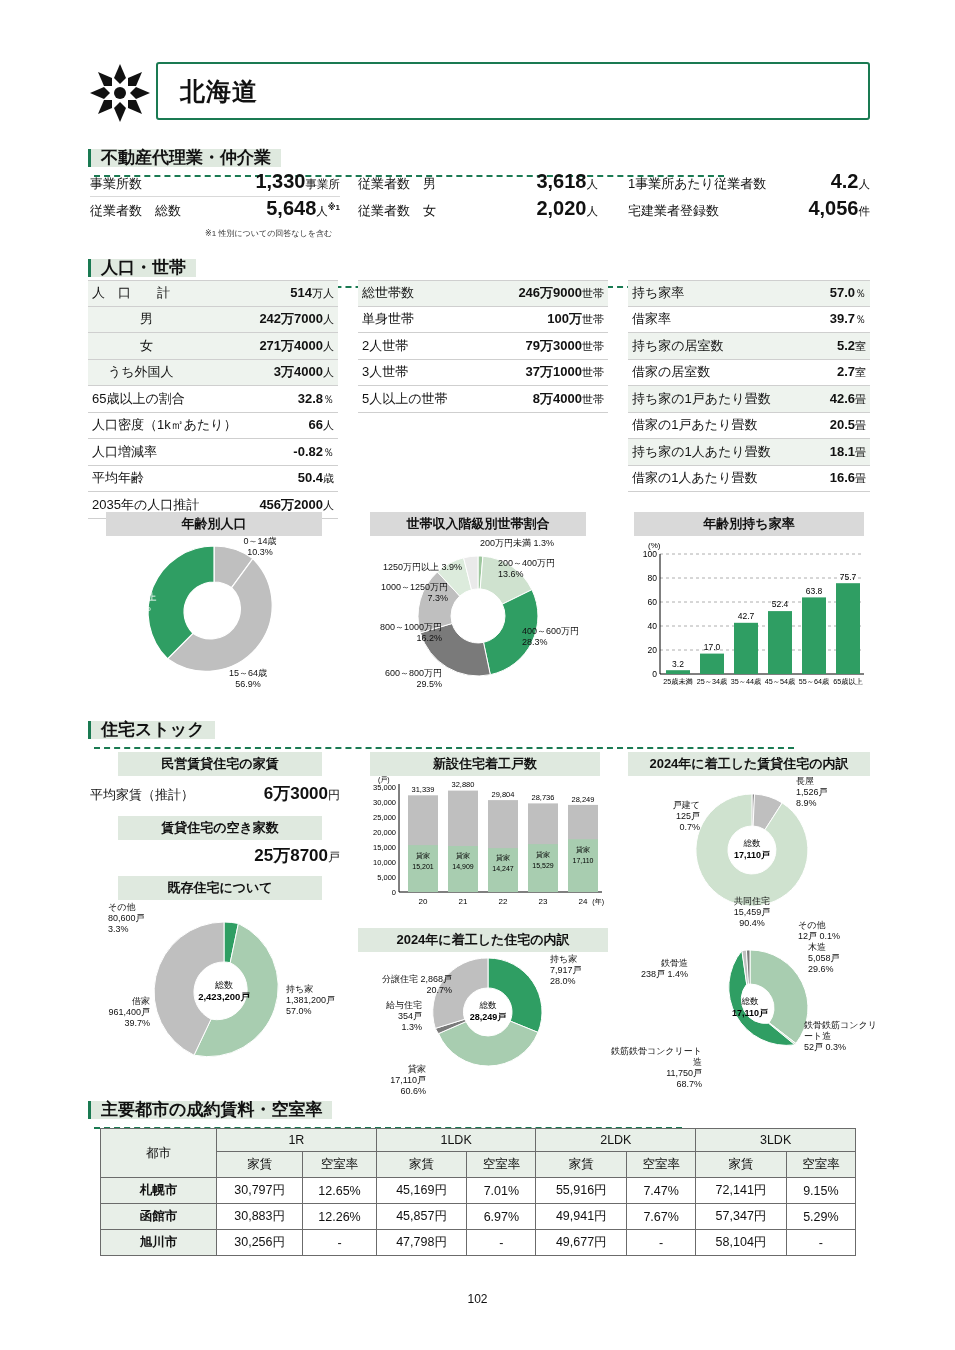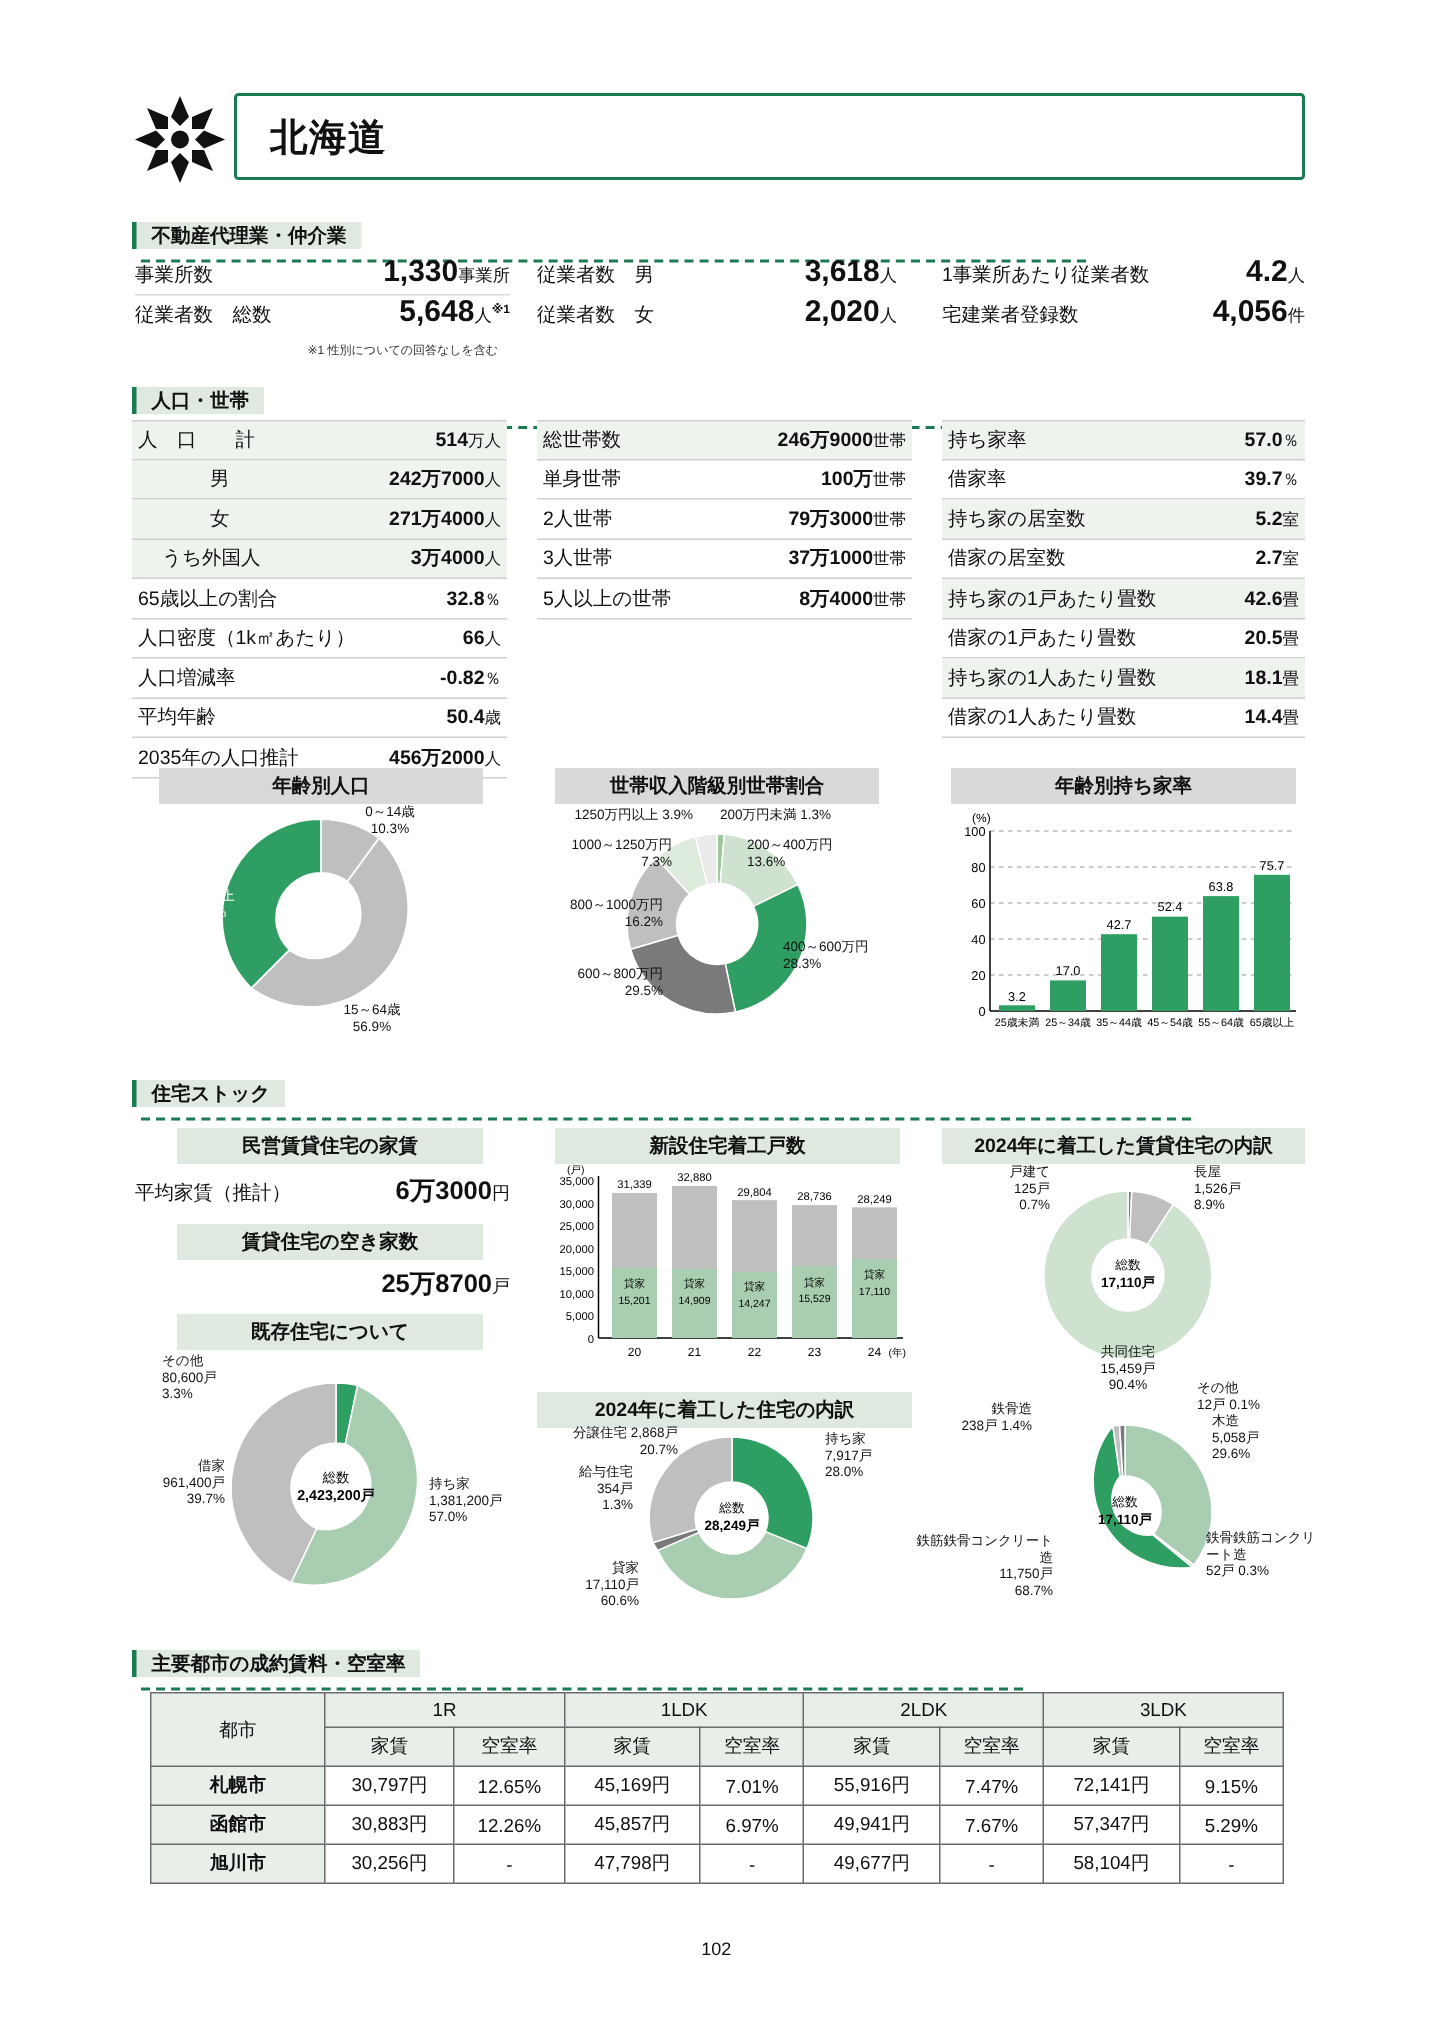--- a/index.html
+++ b/index.html
@@ -20,21 +20,21 @@
   .title-box {
     position:absolute; left:68px; top:0px; width:714px; height:58px;
     border:2px solid #1a7a52; border-radius:3px;
     display:flex; align-items:center;
   }
   .title-text { font-size:25px; font-weight:bold; margin-left:22px; letter-spacing:1px;}
 
   
   .band { position:absolute; height:18px; }
   .band .lbl {
-    display:inline-block; background:#dfe9df; font-size:13px; font-weight:bold;
+    display:inline-block; background:#dfe9df; font-size:17px; font-weight:bold;
     padding:2px 10px 3px 10px; border-left:3px solid #1a7a52; line-height:13px;
     vertical-align:middle;
   }
   .band .dash {
     display:inline-block; vertical-align:middle; height:0;
     border-top:2px dashed #1a7a52; margin-left:6px; position:relative; top:-1px;
   }
 
   
   .kv { position:absolute; font-size:13px; }
@@ -56,21 +56,21 @@
   
   .cap {
     position:absolute; background:#d9d9d9; text-align:center;
     font-size:13px; font-weight:bold; padding:3px 0;
   }
   .cap.green { background:#dfe9df; }
 
   .chartbox { position:absolute; }
   .lbl-s { position:absolute; font-size:9px; line-height:11px; text-align:center; }
   .lbl-s.l { text-align:left; }
-  .lbl-s.r { text-align:right; }
+  .lbl-s.r { text-align:right;margin-top:24px; }
 
   
   table.rent { position:absolute; border-collapse:collapse; font-size:12.5px; }
   table.rent th, table.rent td { border:1px solid #6b6b6b; text-align:center; padding:4px 2px; }
   table.rent th { background:#e8efe8; font-weight:normal; }
   table.rent td.city { background:#e8efe8; font-weight:bold;}
   .pg { position:absolute; width:100%; text-align:center; font-size:12px; top:1292px; }
 </style>
 </head>
 <body>
@@ -228,21 +228,21 @@
     <div class="r">
         <span class="k">借家の1戸あたり畳数</span>
         <span class="v"><span>20.5</span><span class="u">畳</span></span>
       </div>
     <div class="r" style="background:#eef3ee">
         <span class="k">持ち家の1人あたり畳数</span>
         <span class="v"><span>18.1</span><span class="u">畳</span></span>
       </div>
     <div class="r">
         <span class="k">借家の1人あたり畳数</span>
-        <span class="v"><span>14.4</span><span class="u">畳</span></span>
+        <span class="v"><span>16.6</span><span class="u">畳</span></span>
       </div>
   </div>
 
   <div class="cap" style="left:106px; top:512px; width:216px;">年齢別人口</div>
   <div class="chartbox" style="left:106px; top:534px; width:216px; height:160px;">
     <svg width="216" height="160" viewBox="0 0 216 160">
       <g transform="translate(108,78)">
 
         <path d="M0,-66 A66,66 0 0,1 38.8,-53.4 L17.6,-24.3 A30,30 0 0,0 0,-30 Z" fill="#bfbfbf" stroke="#fff" stroke-width="1.2"></path>
 

